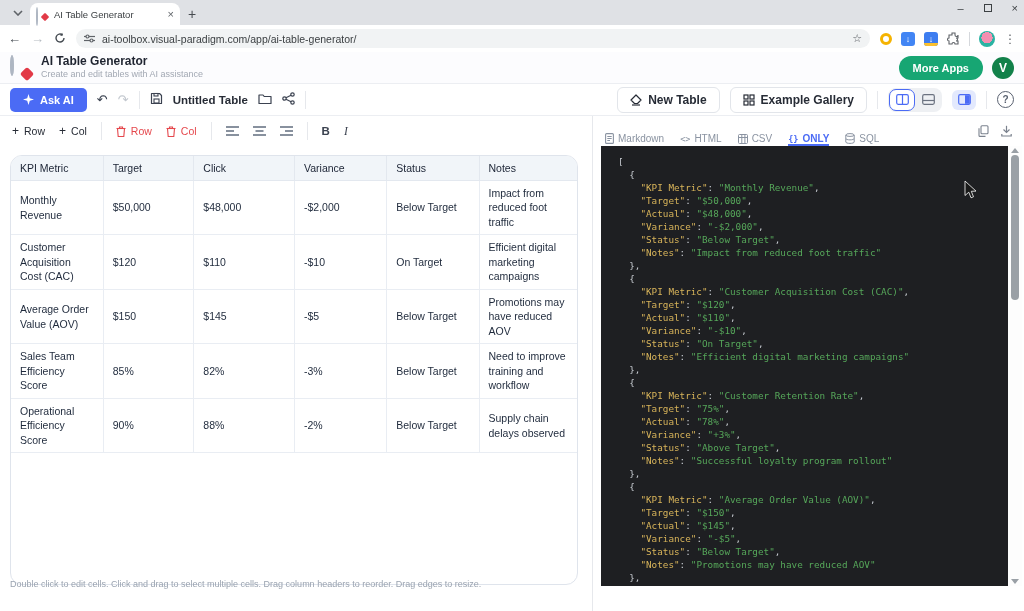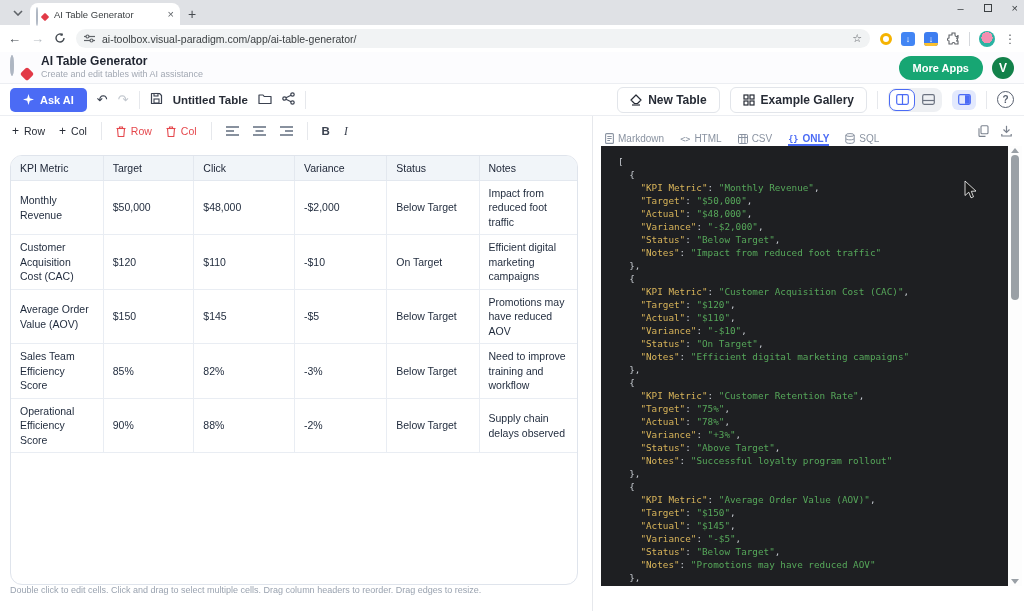--- a/index.html
+++ b/index.html
@@ -68,21 +68,21 @@
   .bold-b { font-size:11.5px; font-weight:bold; color:#3b4250; }
   .ital-i { font-size:11.5px; font-style:italic; font-family:"Liberation Serif",serif; color:#3b4250; }
 
   .tablewrap { margin:9px 14px 0 10px; border:1px solid #dfe4ec; border-radius:12px; overflow:hidden; height:430px; }
   table { width:100%; border-collapse:collapse; font-size:10.5px; color:#1e293b; table-layout:fixed; }
   thead th { background:#f1f5f9; font-weight:normal; text-align:left; padding:6px 9px; border:1px solid #e3e8ef; border-top:none; color:#21293a; font-size:10.5px; }
   thead th:first-child { border-left:none; } thead th:last-child { border-right:none; }
   tbody td { padding:5px 9px; border:1px solid #e9edf3; vertical-align:middle; line-height:1.38; }
   tbody td:first-child { border-left:none; } tbody td:last-child { border-right:none; }
   col.c1{width:16.3%} col.c2{width:16%} col.c3{width:17.8%} col.c4{width:16.3%} col.c5{width:16.3%} col.c6{width:17.3%}
-  .hint { position:absolute; left:10px; bottom:16px; font-size:9px; color:#9aa3b0; }
+  .hint { position:absolute; left:10px; bottom:22px; font-size:9px; color:#9aa3b0; }
 
   
   .rightpane { flex:1; display:flex; flex-direction:column; background:#fff; }
   .exporttabs { height:30px; display:flex; align-items:center; padding:0 12px; gap:16px; }
   .etab { display:flex; align-items:flex-end; gap:4px; font-size:10px; color:#8a93a1; height:30px; border-bottom:2px solid transparent; }
   .etab .glyph { font-family:"DejaVu Sans Mono",monospace; font-size:8.5px; }
   .etab.active { color:#4b6bf5; font-weight:bold; border-bottom-color:#4b6bf5; }
   .etab-actions { margin-left:auto; display:flex; gap:12px; color:#7b828e; }
 
   .codepanel { margin:0 2px 0 8px; height:440px; background:#1e1f22; position:relative; display:flex; overflow:hidden; }

